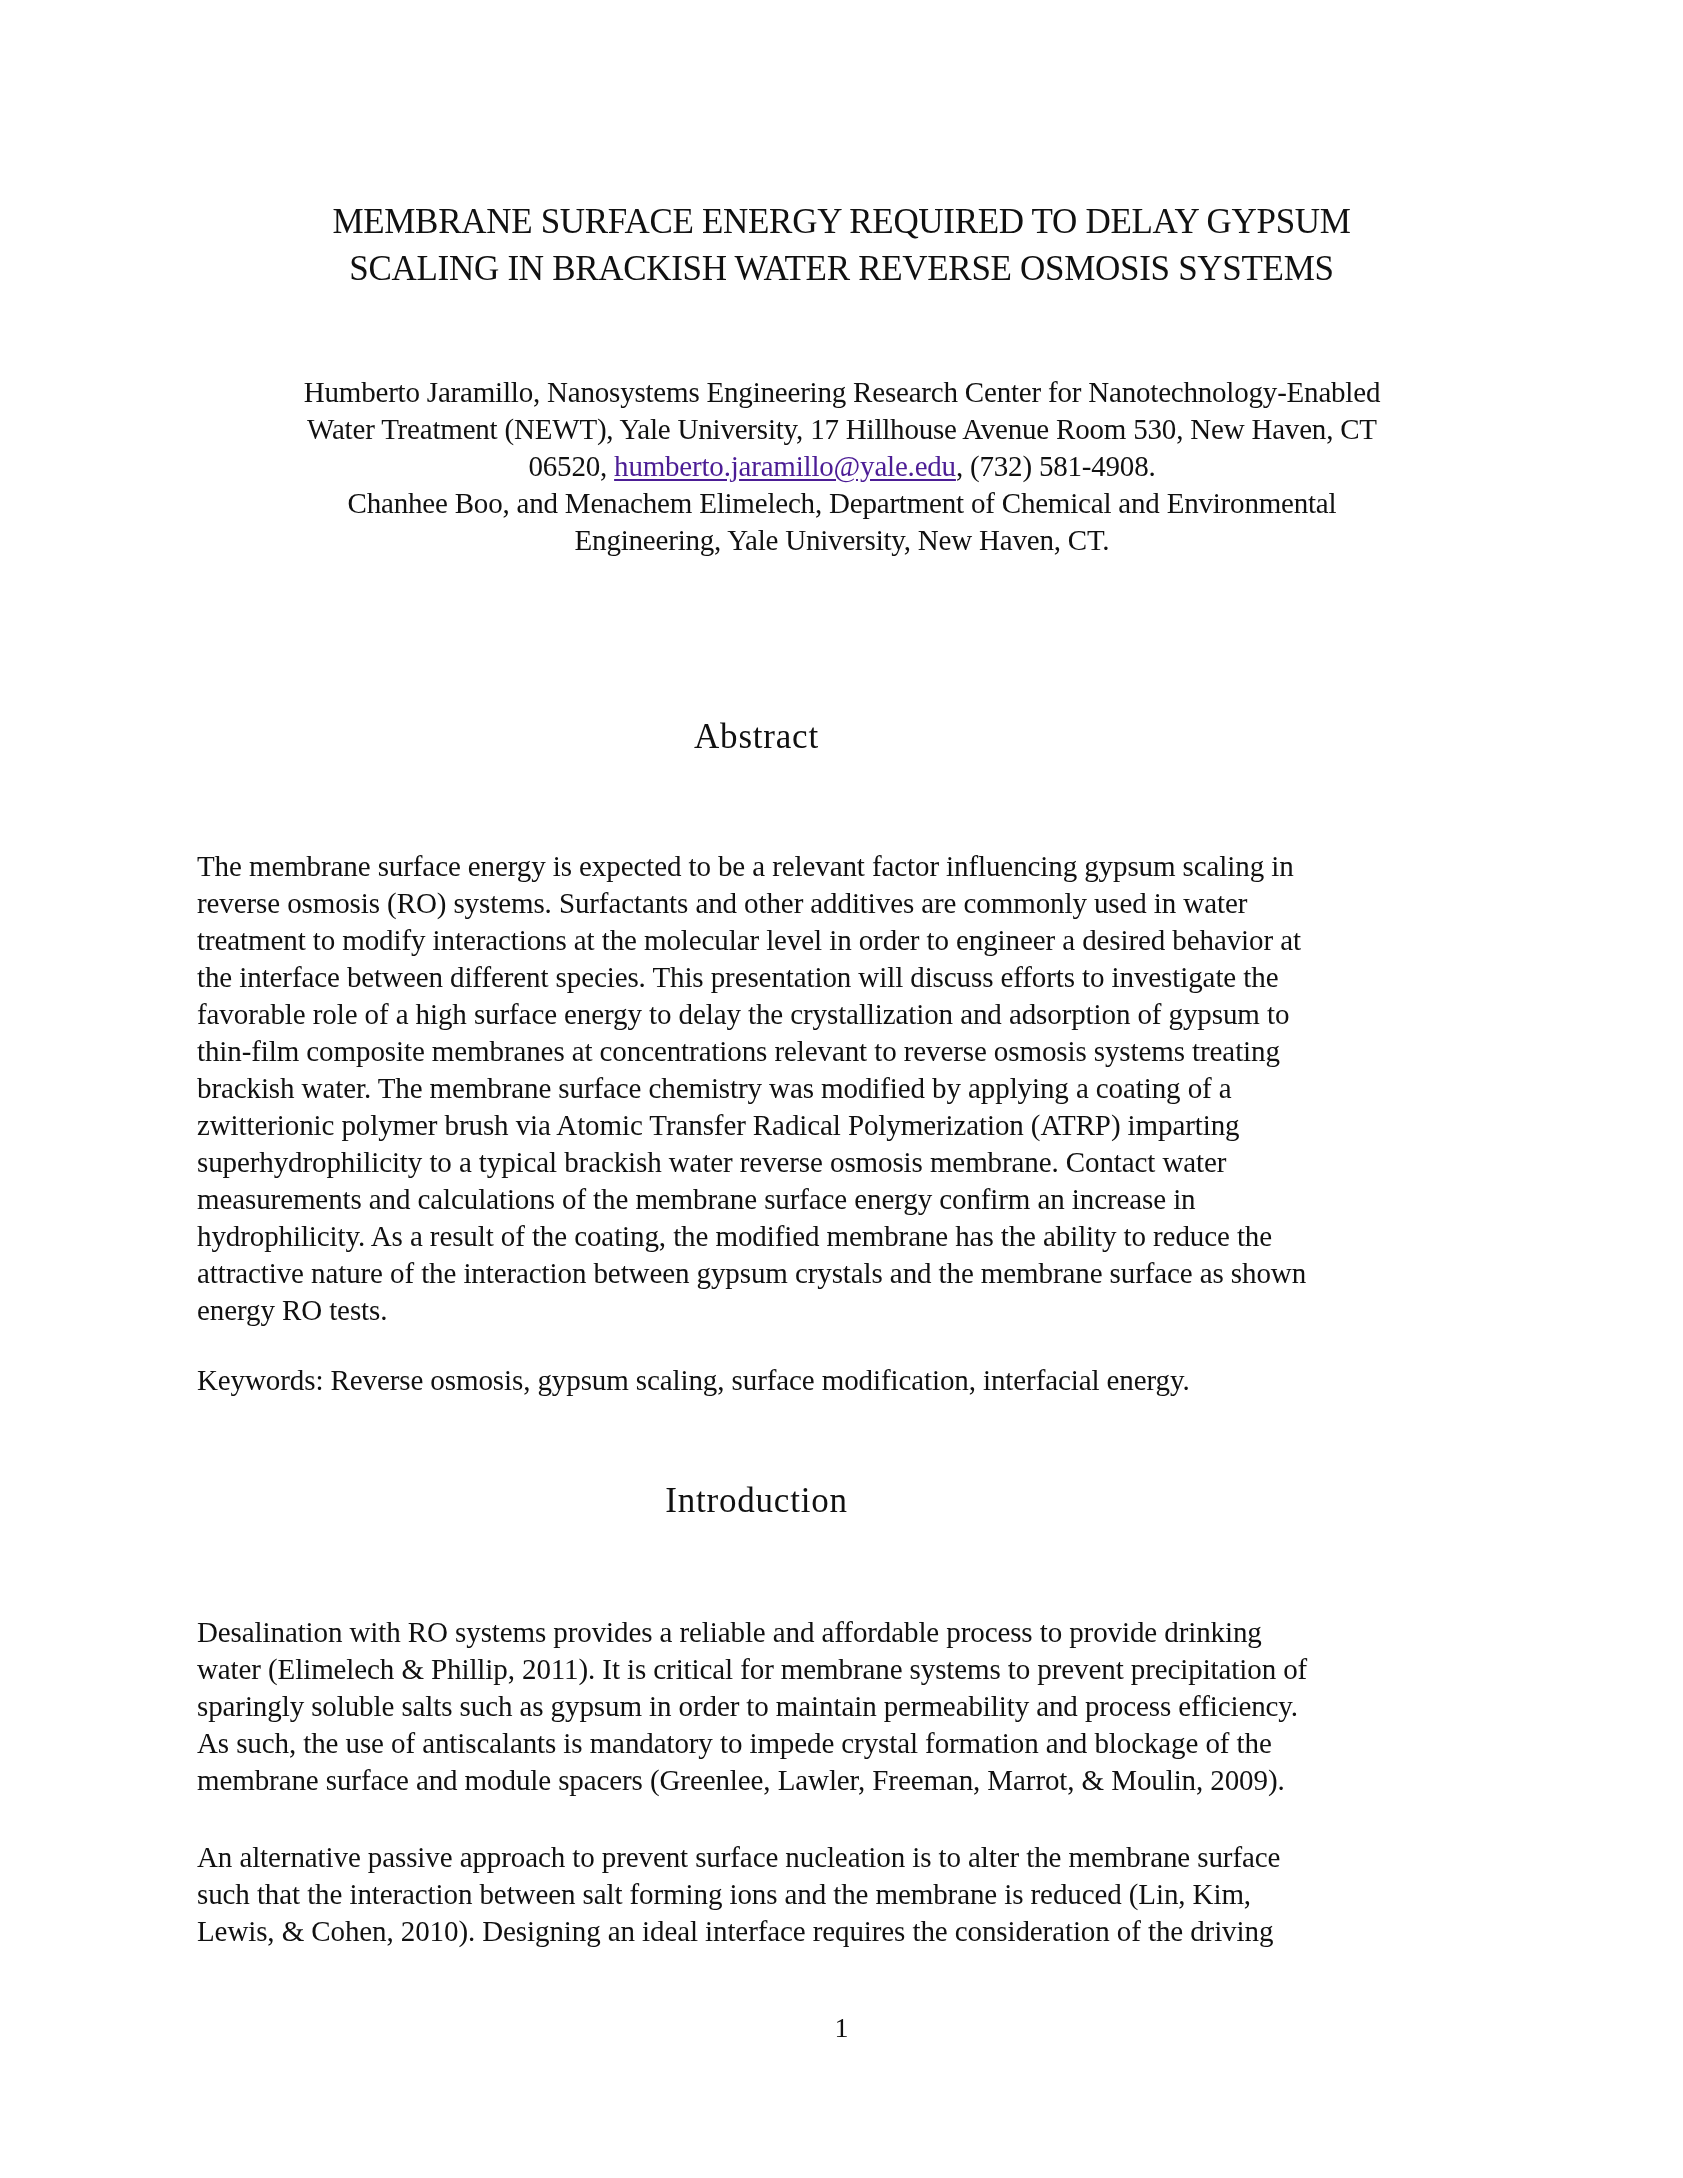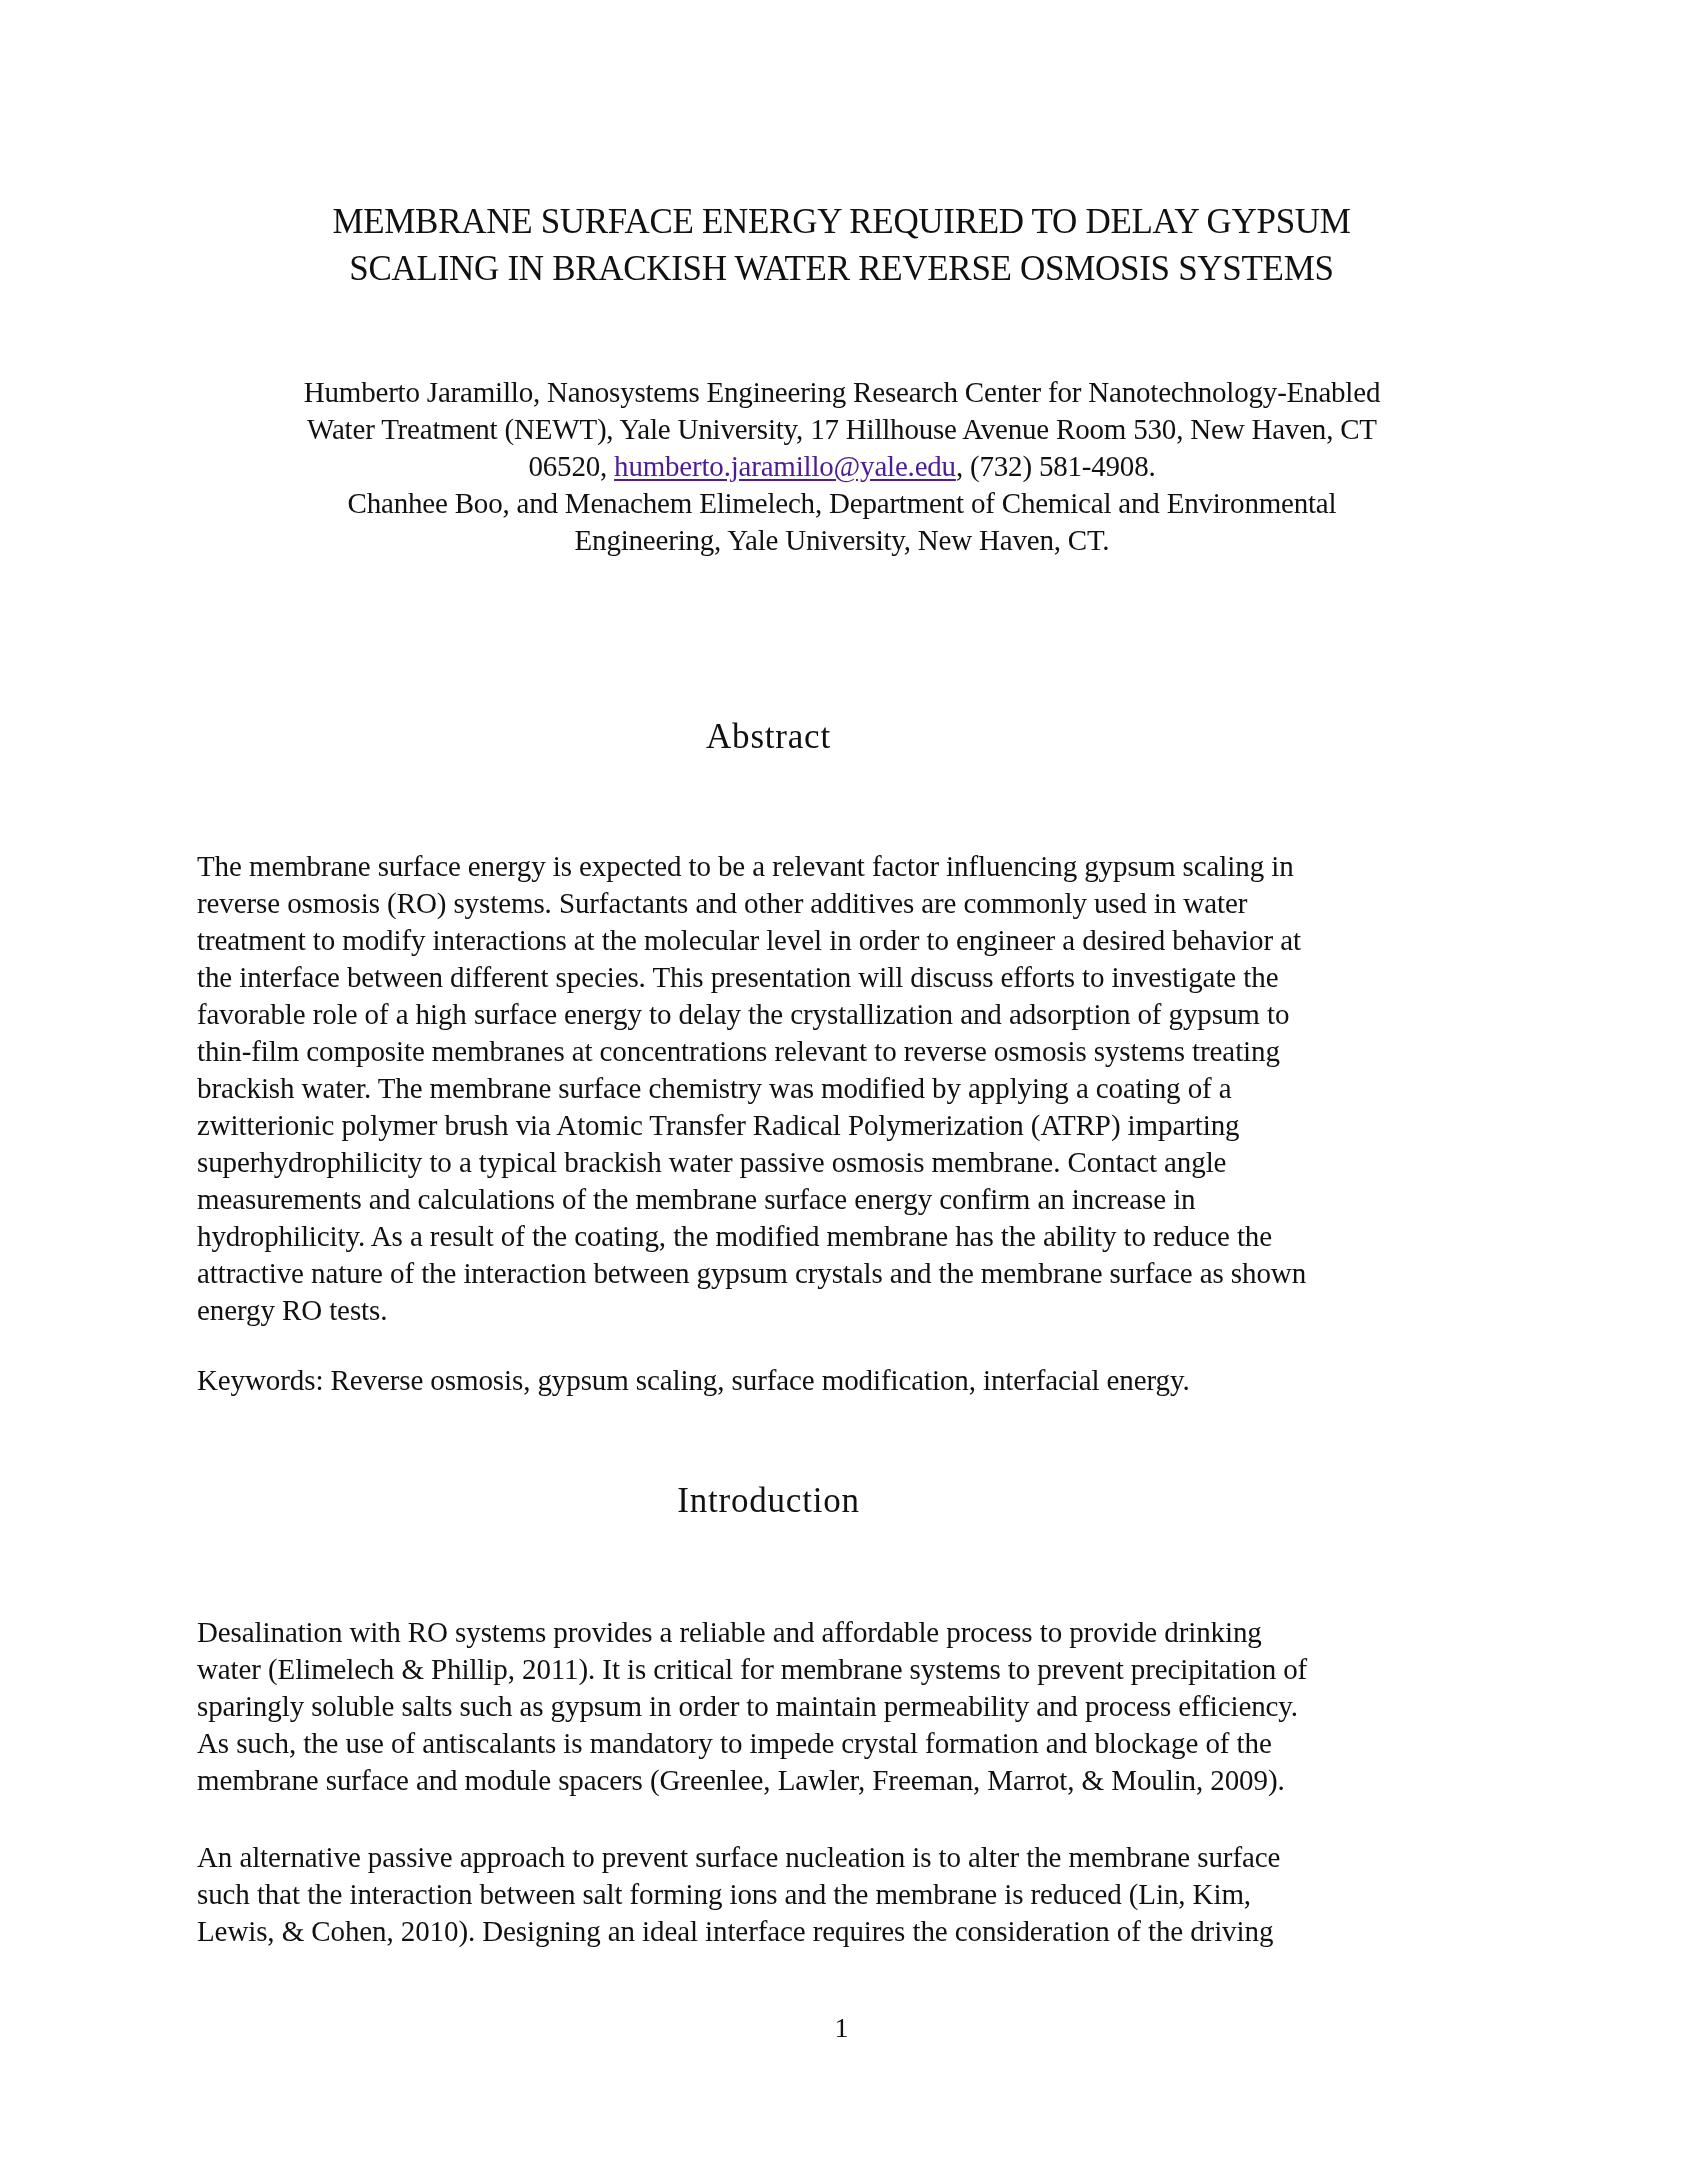--- a/index.html
+++ b/index.html
@@ -50,21 +50,20 @@
     }
 
     .section-heading {
       position: absolute;
       left: 0;
       width: 1513px;
       text-align: center;
       font-size: 35px;
       line-height: 44px;
       letter-spacing: 0.8px;
-      margin-left: 12px;
     }
     .abstract-heading { top: 711px; }
     .intro-heading { top: 1475px; }
 
     .body-text {
       position: absolute;
       left: 197px;
       width: 1307px;
       font-size: 29px;
       line-height: 37px;
@@ -108,21 +107,21 @@
 
   <div class="body-text abstract-body">
     <span class="line">The membrane surface energy is expected to be a relevant factor influencing gypsum scaling in</span>
     <span class="line">reverse osmosis (RO) systems.  Surfactants and other additives are commonly used in water</span>
     <span class="line">treatment to modify interactions at the molecular level in order to engineer a desired behavior at</span>
     <span class="line">the interface between different species.  This presentation will discuss efforts to investigate the</span>
     <span class="line">favorable role of a high surface energy to delay the crystallization and adsorption of gypsum to</span>
     <span class="line">thin-film composite membranes at concentrations relevant to reverse osmosis systems treating</span>
     <span class="line">brackish water.  The membrane surface chemistry was modified by applying a coating of a</span>
     <span class="line">zwitterionic polymer brush via Atomic Transfer Radical Polymerization (ATRP) imparting</span>
-    <span class="line">superhydrophilicity to a typical brackish water passive osmosis membrane.  Contact angle</span>
+    <span class="line">superhydrophilicity to a typical brackish water reverse osmosis membrane.  Contact water</span>
     <span class="line">measurements and calculations of the membrane surface energy confirm an increase in</span>
     <span class="line">hydrophilicity.  As a result of the coating, the modified membrane has the ability to reduce the</span>
     <span class="line">attractive nature of the interaction between gypsum crystals and the membrane surface as shown</span>
     <span class="line">energy RO tests.</span>
   </div>
 
   <div class="body-text keywords">
     <span class="line">Keywords: Reverse osmosis, gypsum scaling, surface modification, interfacial energy.</span>
   </div>
 

